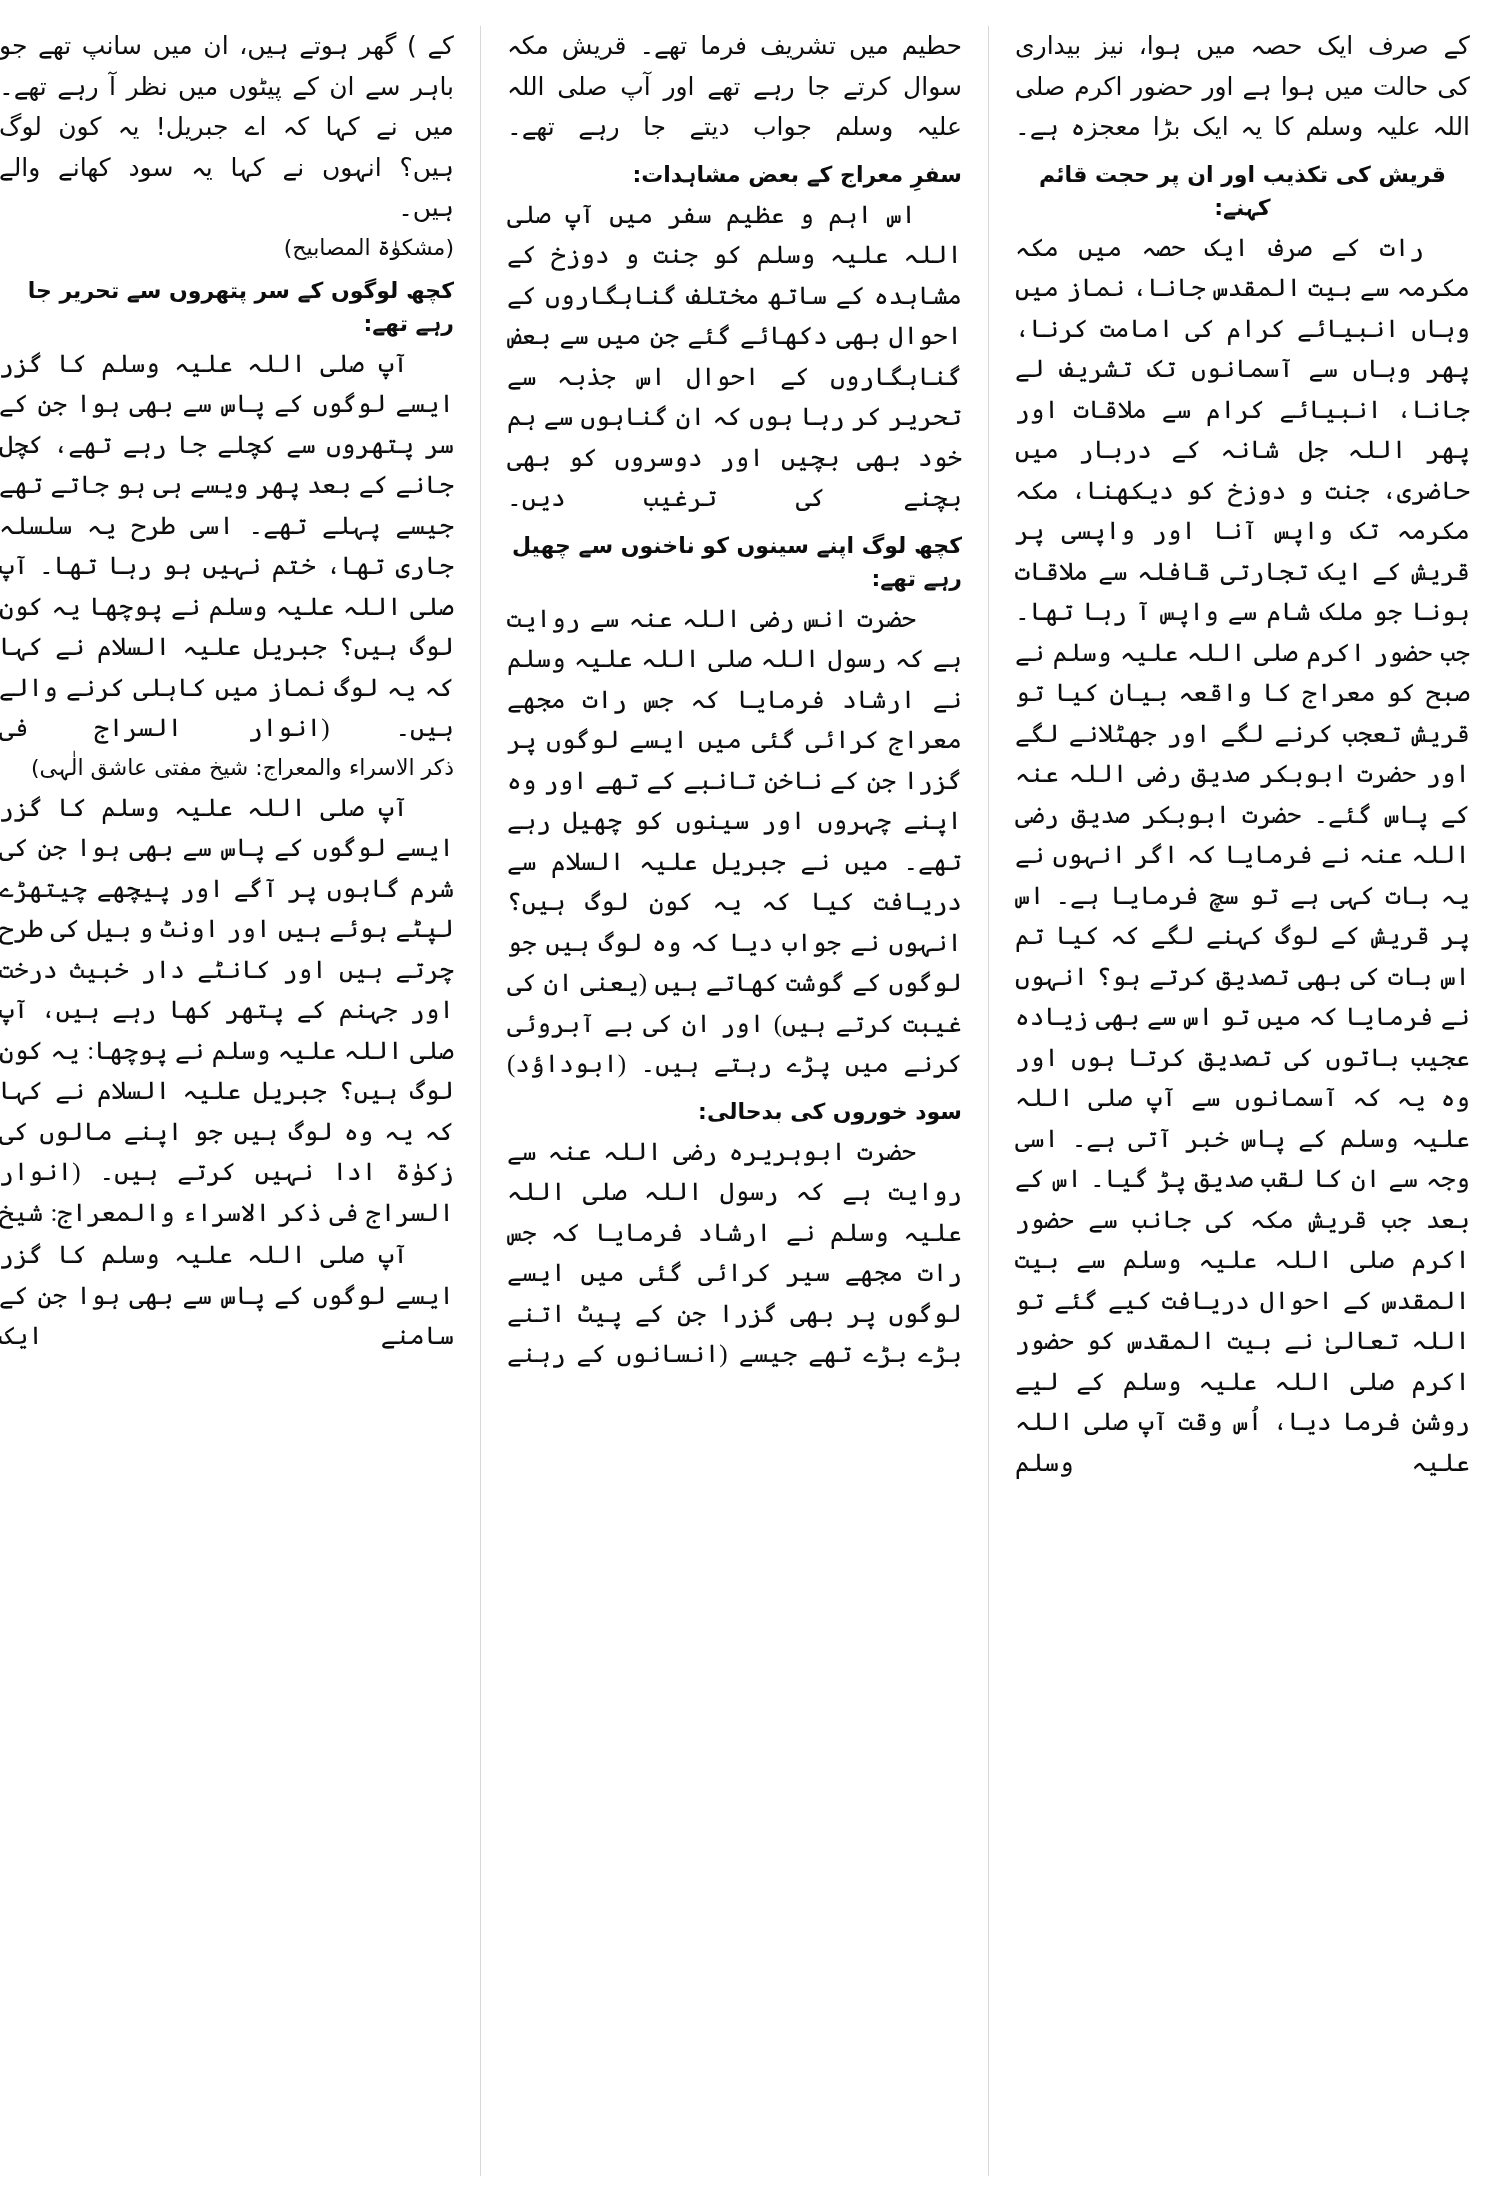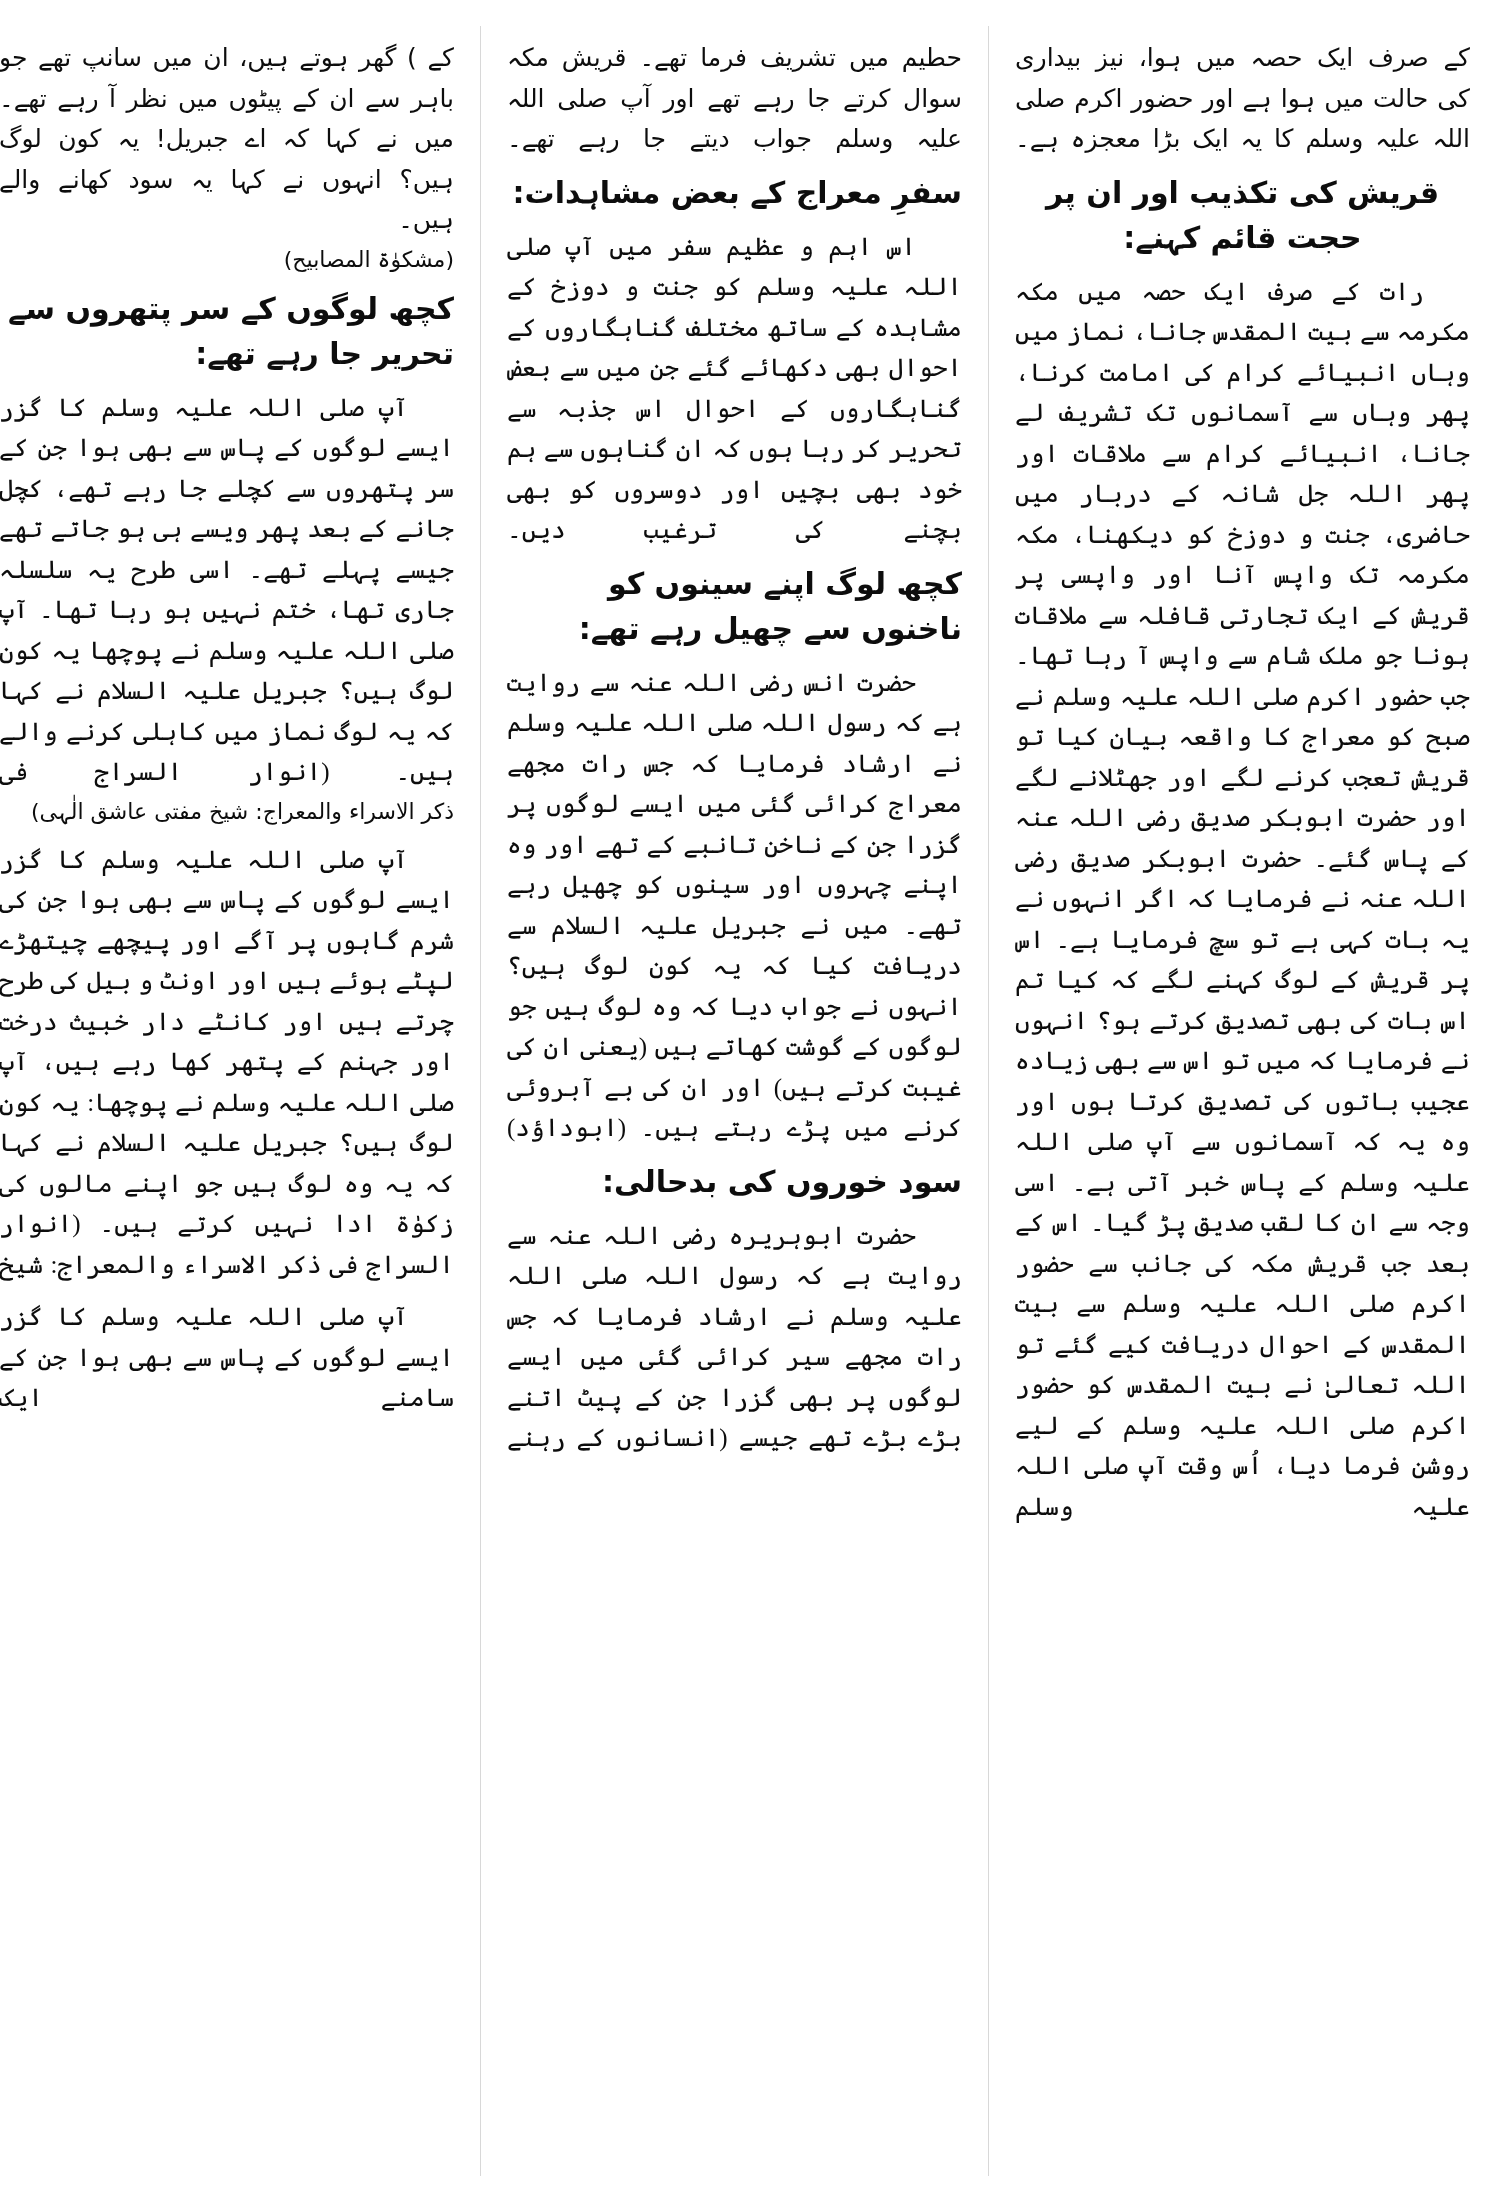--- a/index.html
+++ b/index.html
@@ -36,35 +36,35 @@
     overflow: hidden;
     position: relative;
   }
   .col-divider {
     flex: 0 0 1px;
     background: #d8d8d8;
     height: 100%;
     align-self: stretch;
   }
   p.para {
-    margin: 12px 0 2px 0;
+    margin: 0 0 2px 0;
     font-size: 25px;
     line-height: 1.62;
     text-align: justify;
     text-align-last: justify;
     letter-spacing: 0px;
     word-spacing: 1px;
   }
   p.para.indent {
     text-indent: 46px;
     font-family: Liberation Serif, serif;
   }
   h3.heading {
     margin: 10px 0 4px 0;
-    font-size: 30px;
+    font-size: 22px;
     line-height: 1.5;
     font-weight: bold;
     text-align: right;
   }
   h3.heading.center {
     text-align: center;
     text-indent: 0;
   }
   .ref {
     font-size: 22px;

